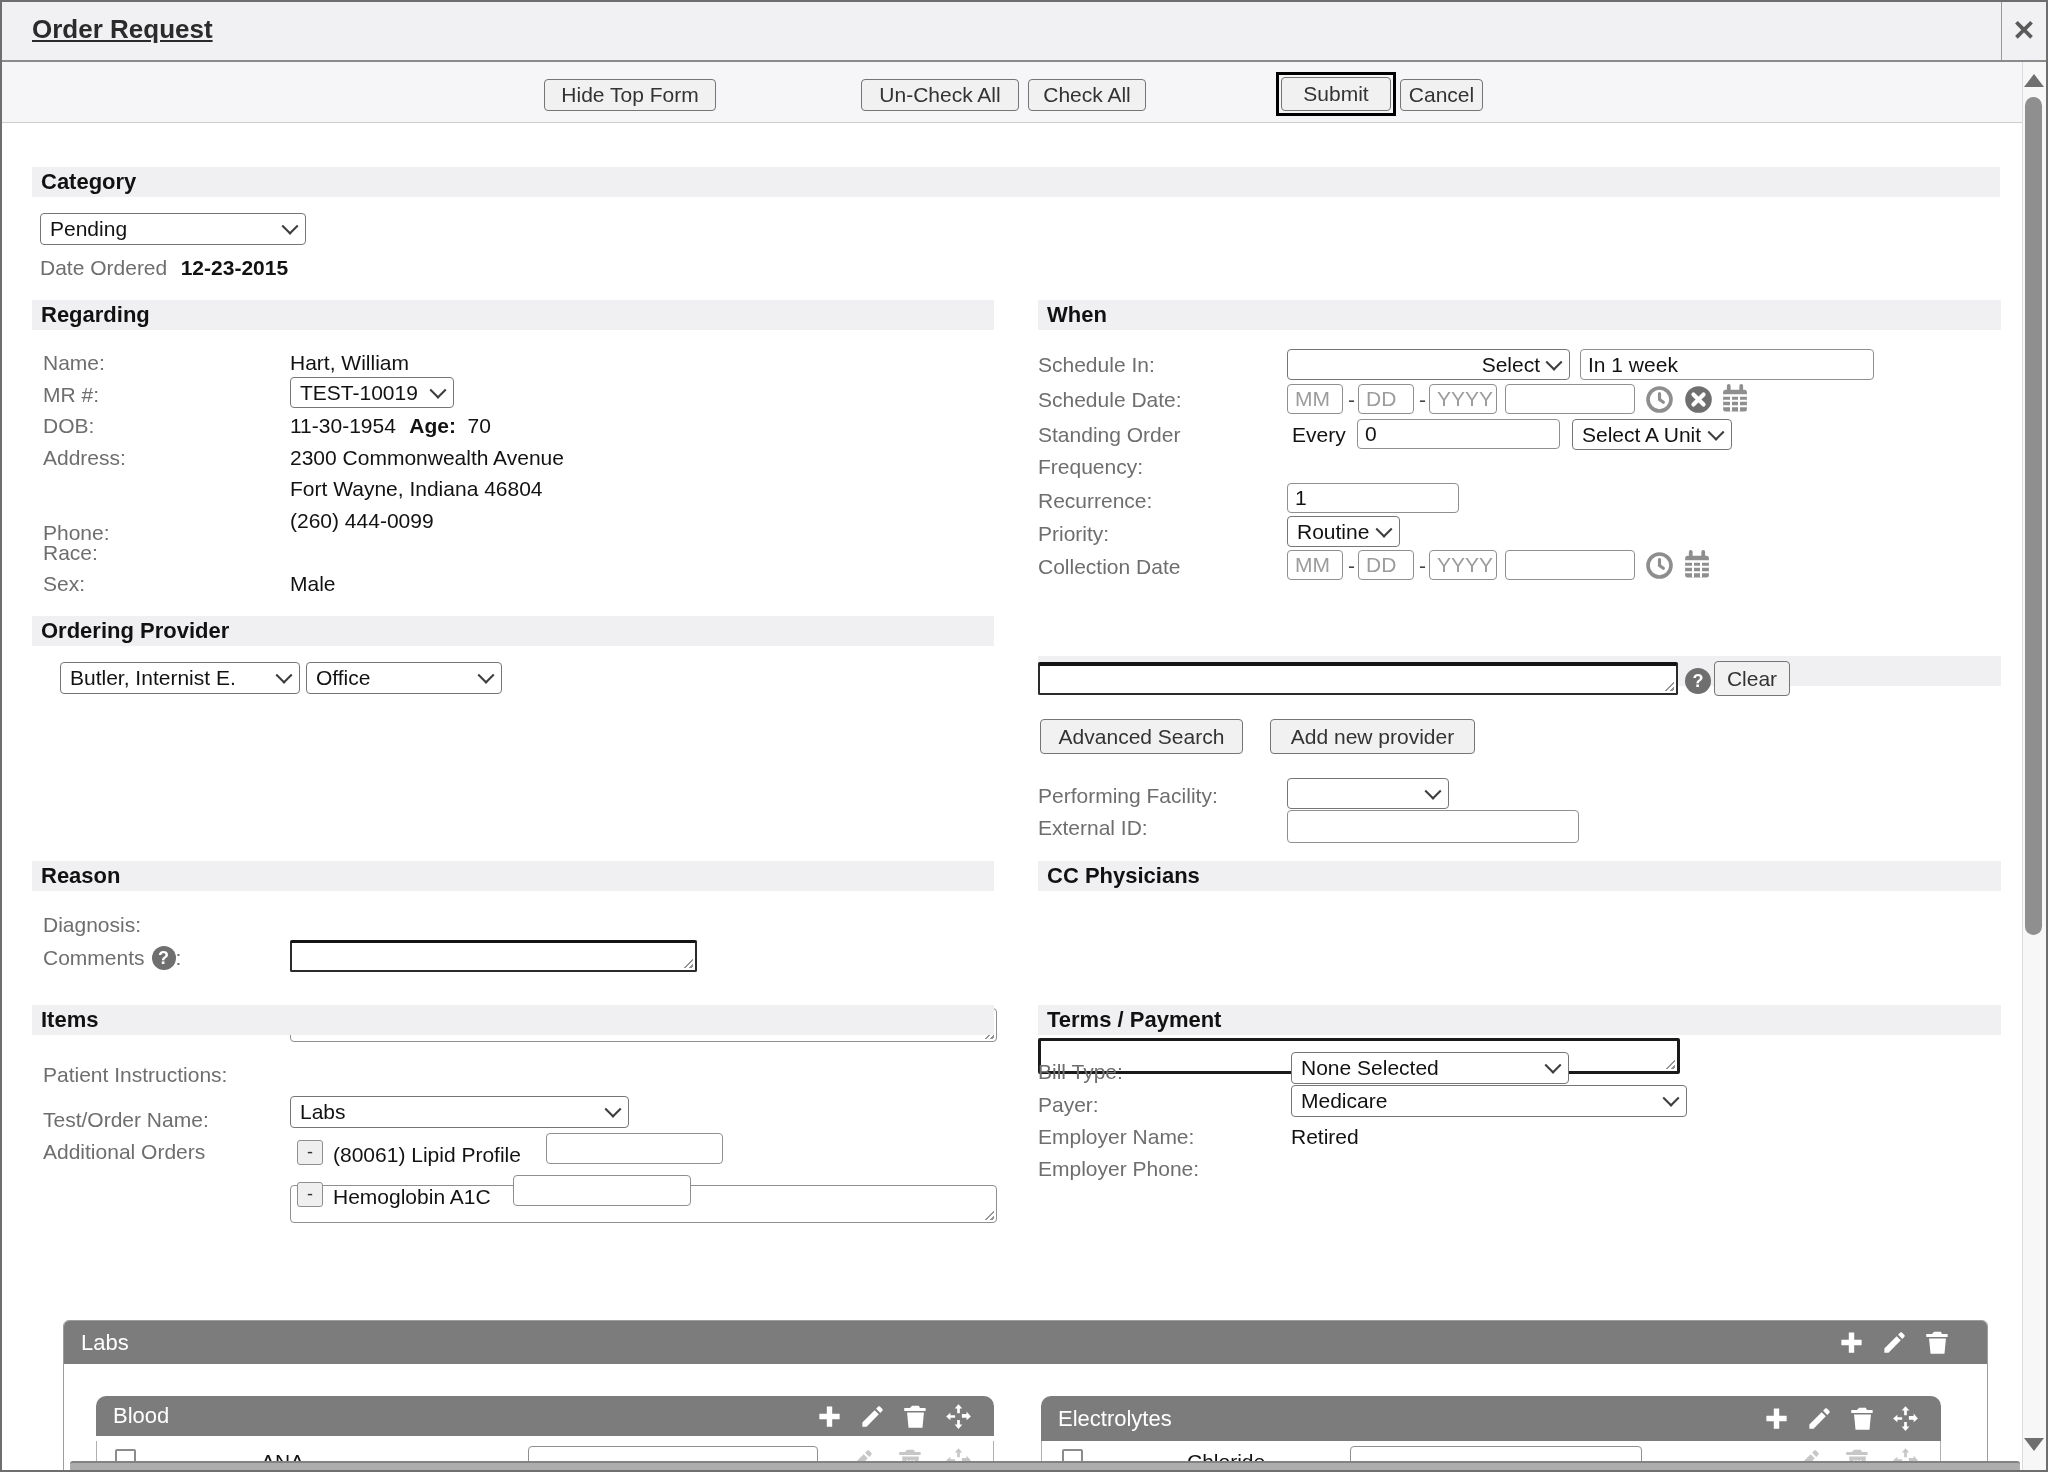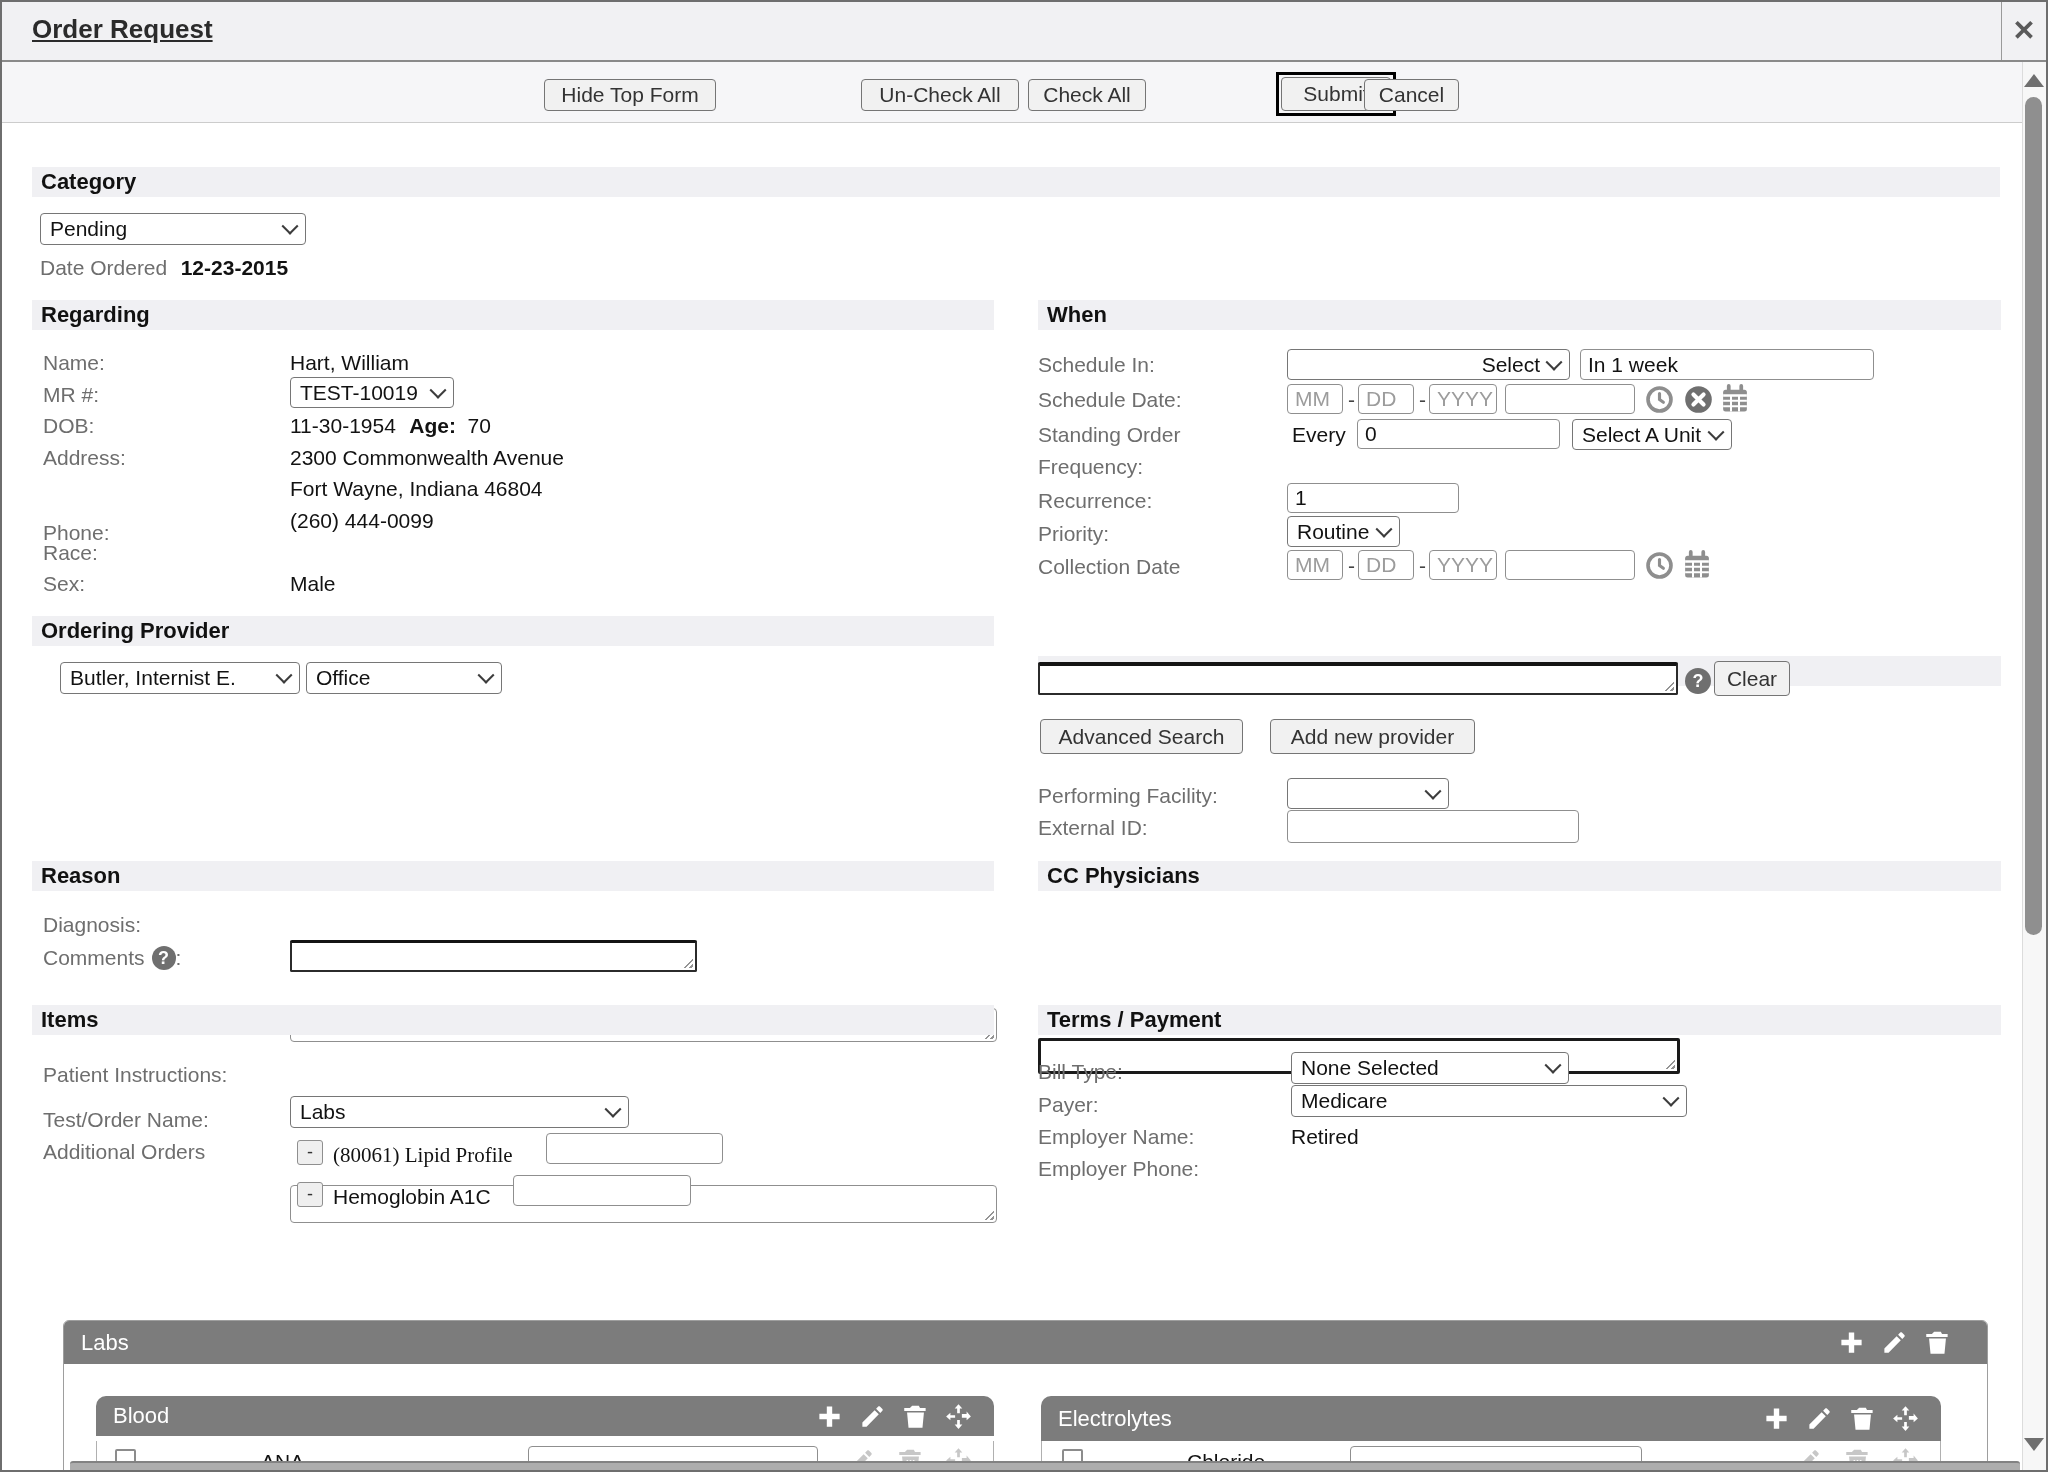--- a/index.html
+++ b/index.html
@@ -64,21 +64,21 @@
   <span class="close-x">✕</span>
 </div>
 
 <div class="abs toolbar"></div>
 <div class="abs btn" style="left:544px;top:79px;width:172px;">Hide Top Form</div>
 <div class="abs btn" style="left:861px;top:79px;width:158px;">Un-Check All</div>
 <div class="abs btn" style="left:1028px;top:79px;width:118px;">Check All</div>
 <div class="abs focus-ring" style="left:1276px;top:72px;">
   <div class="btn" style="width:100px;">Submit</div>
 </div>
-<div class="abs btn" style="left:1364px;top:79px;width:95px;">Cancel</div>
+<div class="abs btn" style="left:1400px;top:79px;width:83px;">Cancel</div>
 
 <div class="abs band" style="left:32px;top:167px;width:1968px;">Category</div>
 <div class="abs select" style="left:40px;top:213px;width:266px;">
   <span class="txt">Pending</span>
   <span class="chev"></span>
 </div>
 <div class="abs" style="left:40px;top:256px;">
   <span class="glabel">Date Ordered</span>
   <span class="val b" style="margin-left:9px;">12-23-2015</span>
 </div>
@@ -237,21 +237,21 @@
 <div class="abs band" style="left:32px;top:1005px;width:962px;">Items</div>
 <span class="abs glabel" style="left:43px;top:1063px;">Patient Instructions:</span>
 <div class="abs ta grip" style="left:290px;top:1050px;width:707px;height:38px;"></div>
 <span class="abs glabel" style="left:43px;top:1108px;">Test/Order Name:</span>
 <div class="abs select" style="left:290px;top:1096px;width:339px;">
   <span class="txt">Labs</span>
   <span class="chev"></span>
 </div>
 <span class="abs glabel" style="left:43px;top:1140px;">Additional Orders</span>
 <div class="abs minus-btn" style="left:297px;top:1140px;width:26px;height:25px;">-</div>
-<span class="abs val" style="left:333px;top:1143px;font-family:Liberation Serif, serif;">(80061) Lipid Profile</span>
+<span class="abs val" style="left:333px;top:1143px;">(80061) Lipid Profile</span>
 <div class="abs input" style="left:546px;top:1133px;width:177px;height:31px;"></div>
 <div class="abs minus-btn" style="left:297px;top:1182px;width:26px;height:25px;">-</div>
 <span class="abs val" style="left:333px;top:1185px;">Hemoglobin A1C</span>
 <div class="abs input" style="left:513px;top:1175px;width:178px;height:31px;"></div>
 <div class="abs ta dark grip" style="left:290px;top:1216px;width:528px;height:32px;"></div>
 
 <div class="abs band" style="left:1038px;top:1005px;width:963px;">Terms / Payment</div>
 <span class="abs glabel" style="left:1038px;top:1060px;">Bill Type:</span>
 <div class="abs select" style="left:1291px;top:1052px;width:278px;">
   <span class="txt">None Selected</span>

